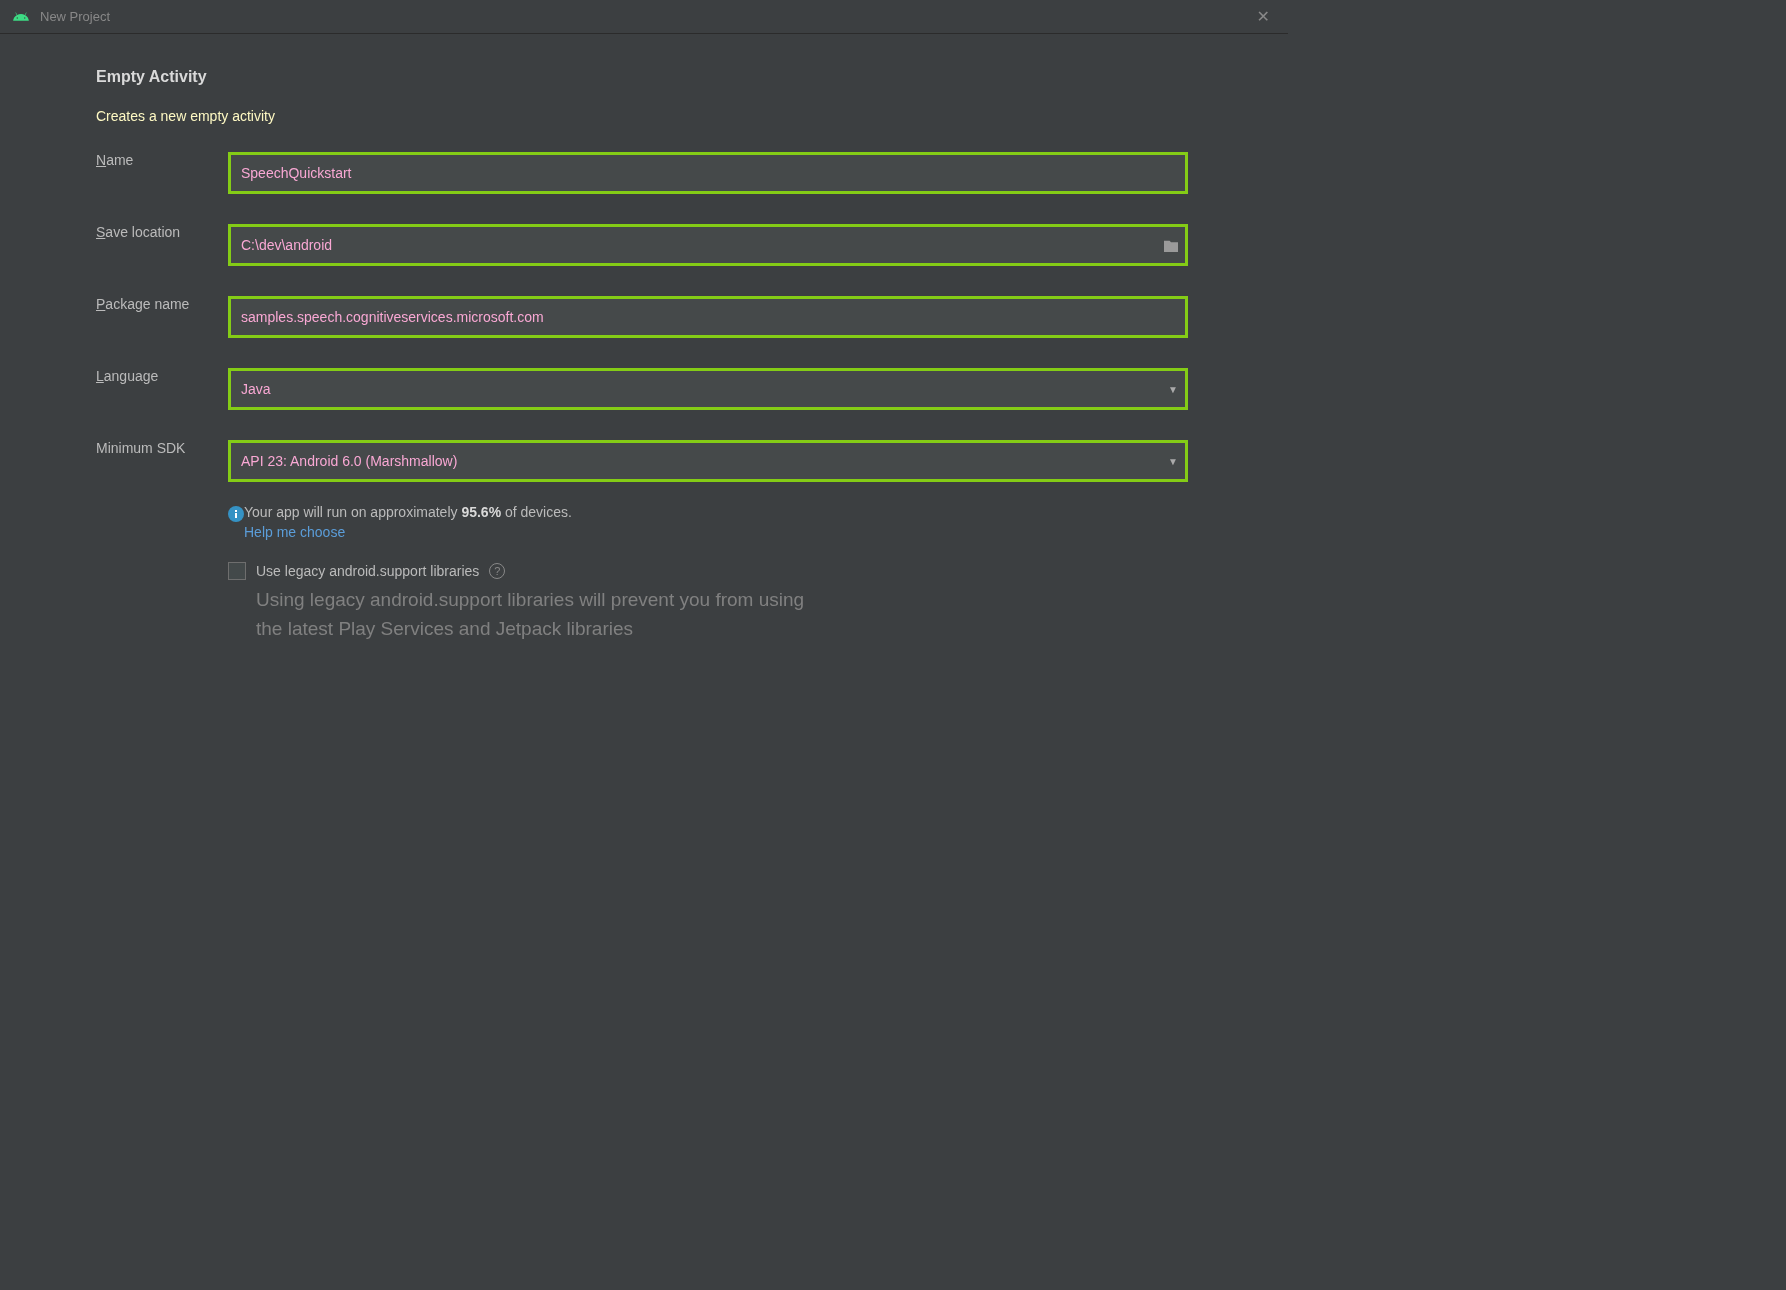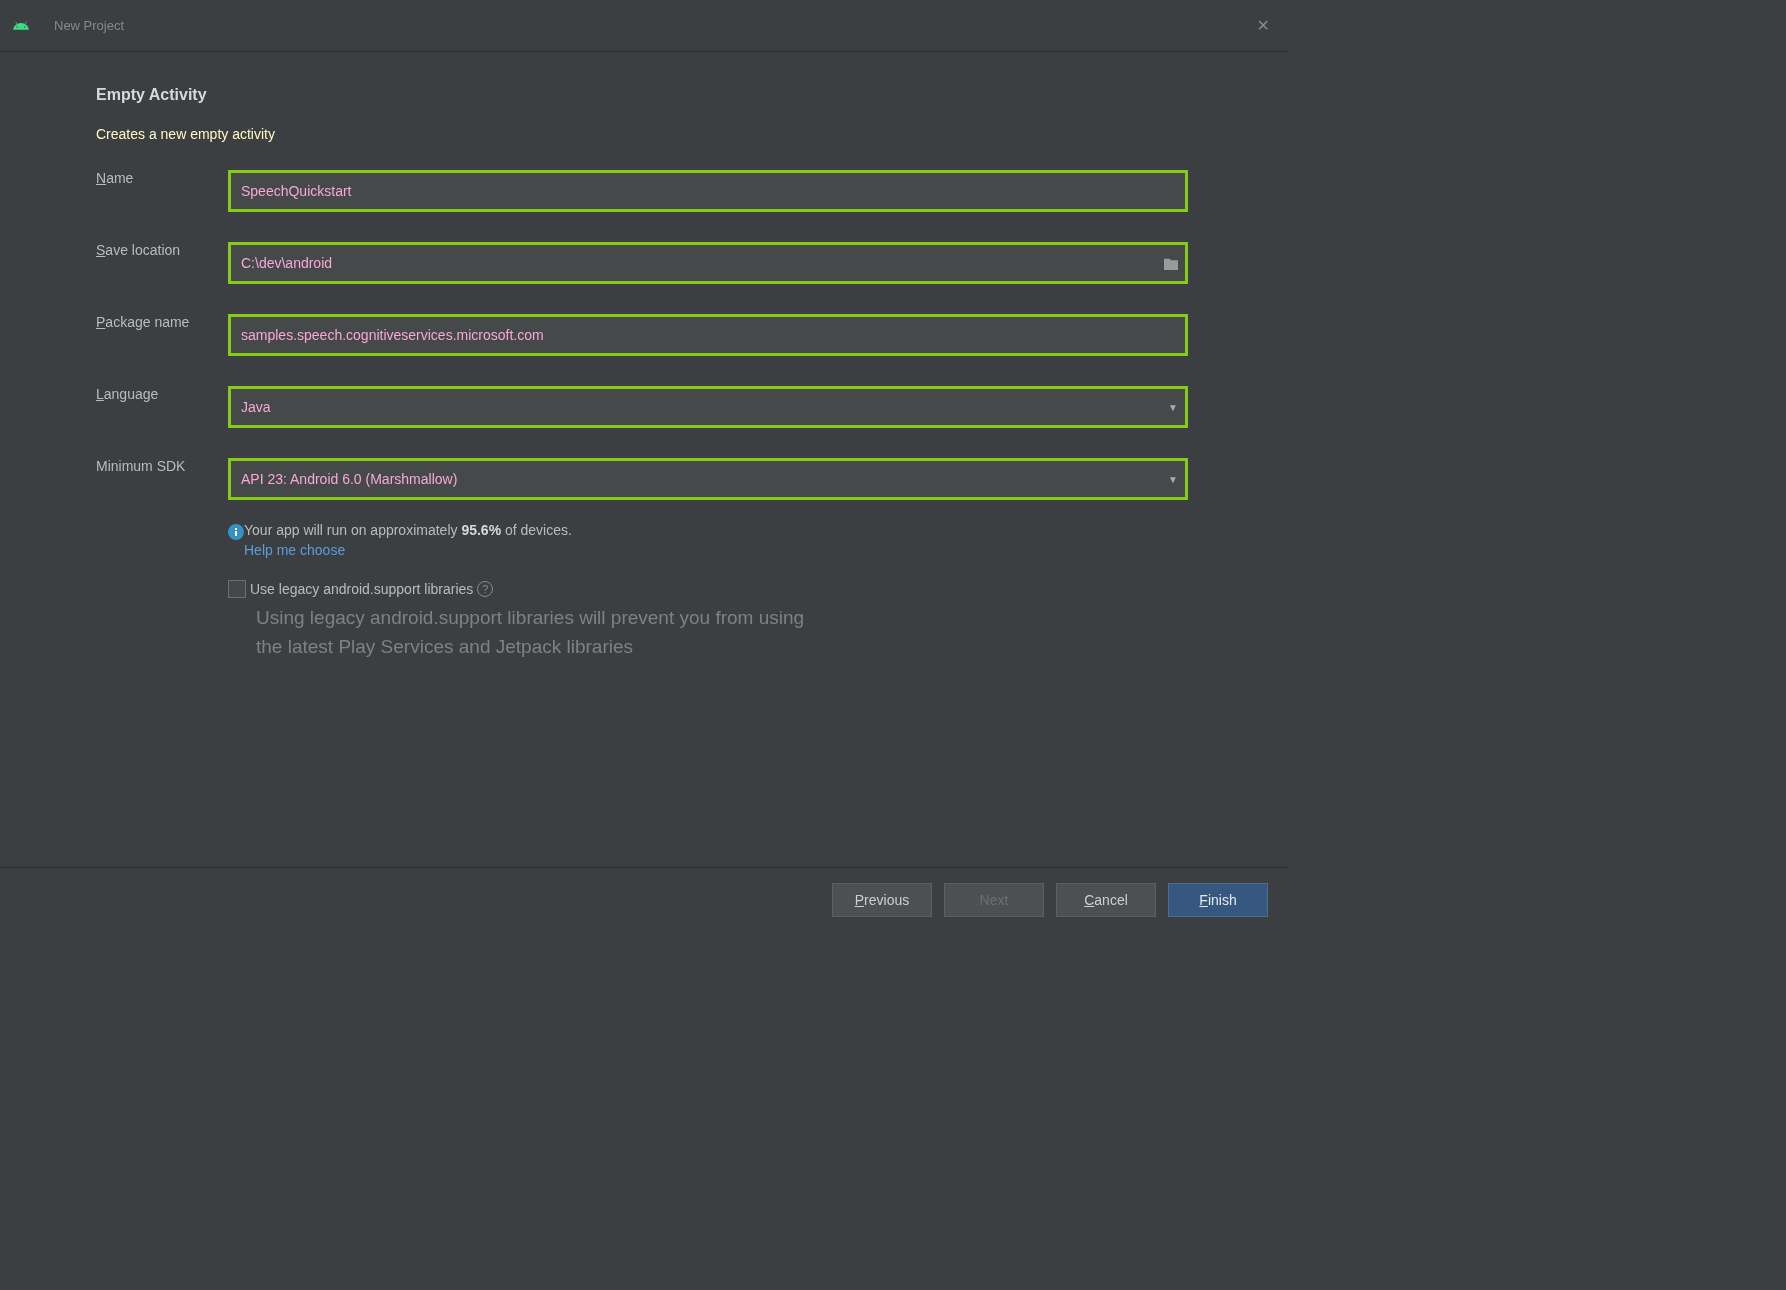--- a/index.html
+++ b/index.html
@@ -12,26 +12,26 @@
     overflow: hidden;
   }
   .window {
     width: 1288px;
     height: 931px;
     display: flex;
     flex-direction: column;
     background: #3c3f41;
   }
   .titlebar {
-    height: 52px;
+    height: 34px;
     display: flex;
     align-items: center;
     padding: 8px 12px;
     border-bottom: 1px solid #2b2b2b;
-    gap: 24px;
+    gap: 10px;
   }
   .android-icon svg { display: block; }
   .title-text {
     color: #888;
     font-size: 13px;
   }
   .titlebar-spacer { flex: 1; }
   .close-x { color: #888; font-size: 16px; cursor: pointer; padding: 2px 6px; }
   .content {
     flex: 1;
@@ -119,21 +119,21 @@
     display: inline-block;
     margin-top: 4px;
   }
   .checkbox-block {
     margin-left: 132px;
     margin-bottom: 6px;
   }
   .checkbox-row {
     display: flex;
     align-items: center;
-    gap: 4px;
+    gap: 10px;
   }
   .checkbox {
     width: 18px;
     height: 18px;
     border: 1px solid #6e6e6e;
     background: #43494a;
     cursor: pointer;
   }
   .checkbox-label { color: #bbbbbb; font-size: 14px; }
   .help-circle {
@@ -272,20 +272,14 @@
       <div class="checkbox-row">
         <div class="checkbox"></div>
         <span class="checkbox-label">Use legacy android.support libraries</span>
         <span class="help-circle">?</span>
       </div>
     </div>
     <div class="checkbox-hint">Using legacy android.support libraries will prevent you from using the latest Play Services and Jetpack libraries</div>
 
   </div>
 
-  <div class="footer">
-    <button class="btn"><span class="u">P</span><span>revious</span></button>
-    <button class="btn" disabled="">Next</button>
-    <button class="btn"><span class="u">C</span><span>ancel</span></button>
-    <button class="btn primary"><span class="u">F</span><span>inish</span></button>
-  </div>
 
 </div>
 
 </body></html>

